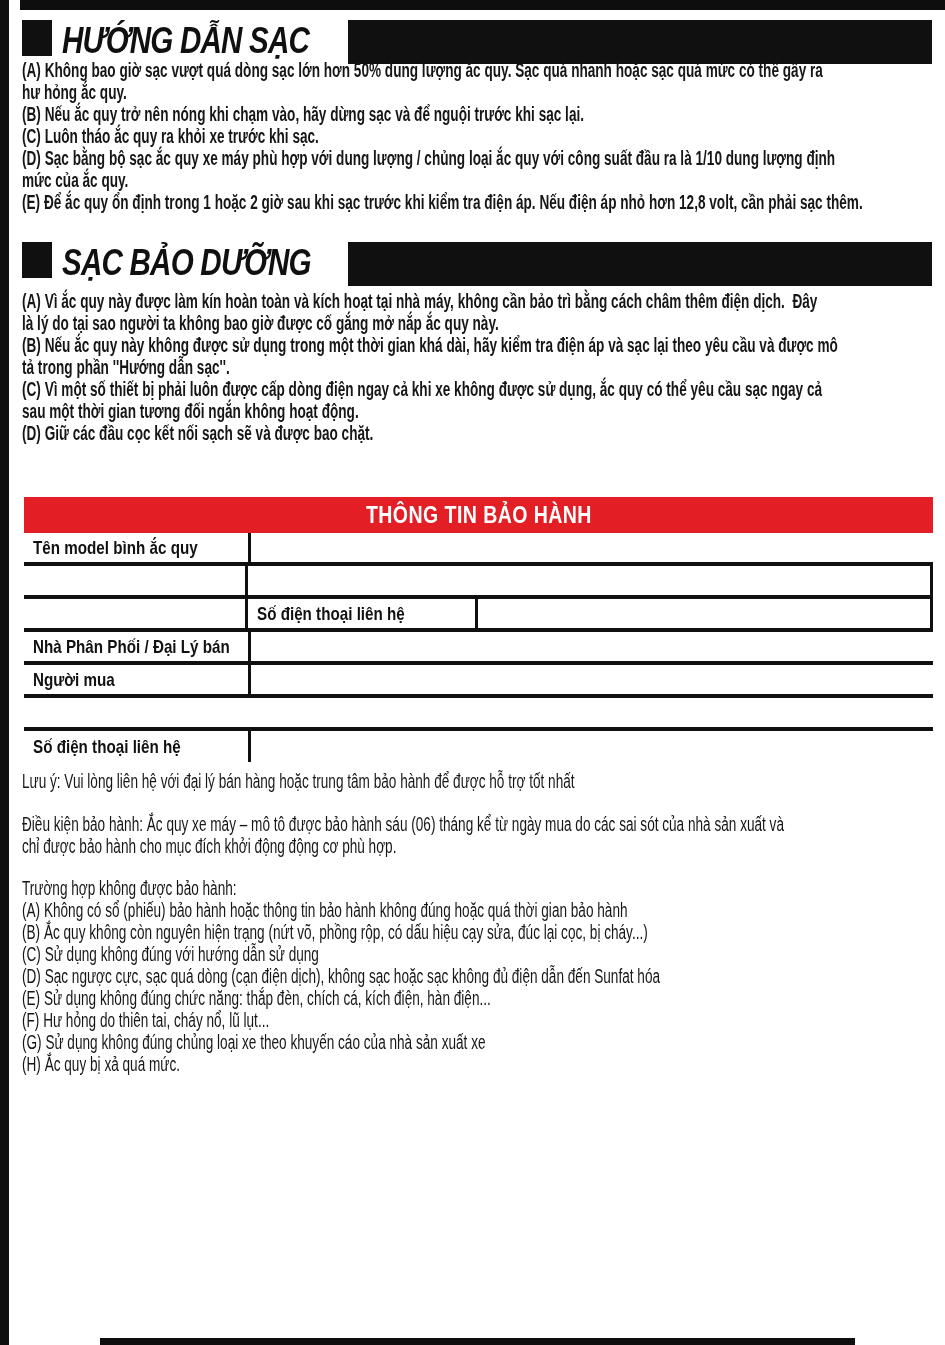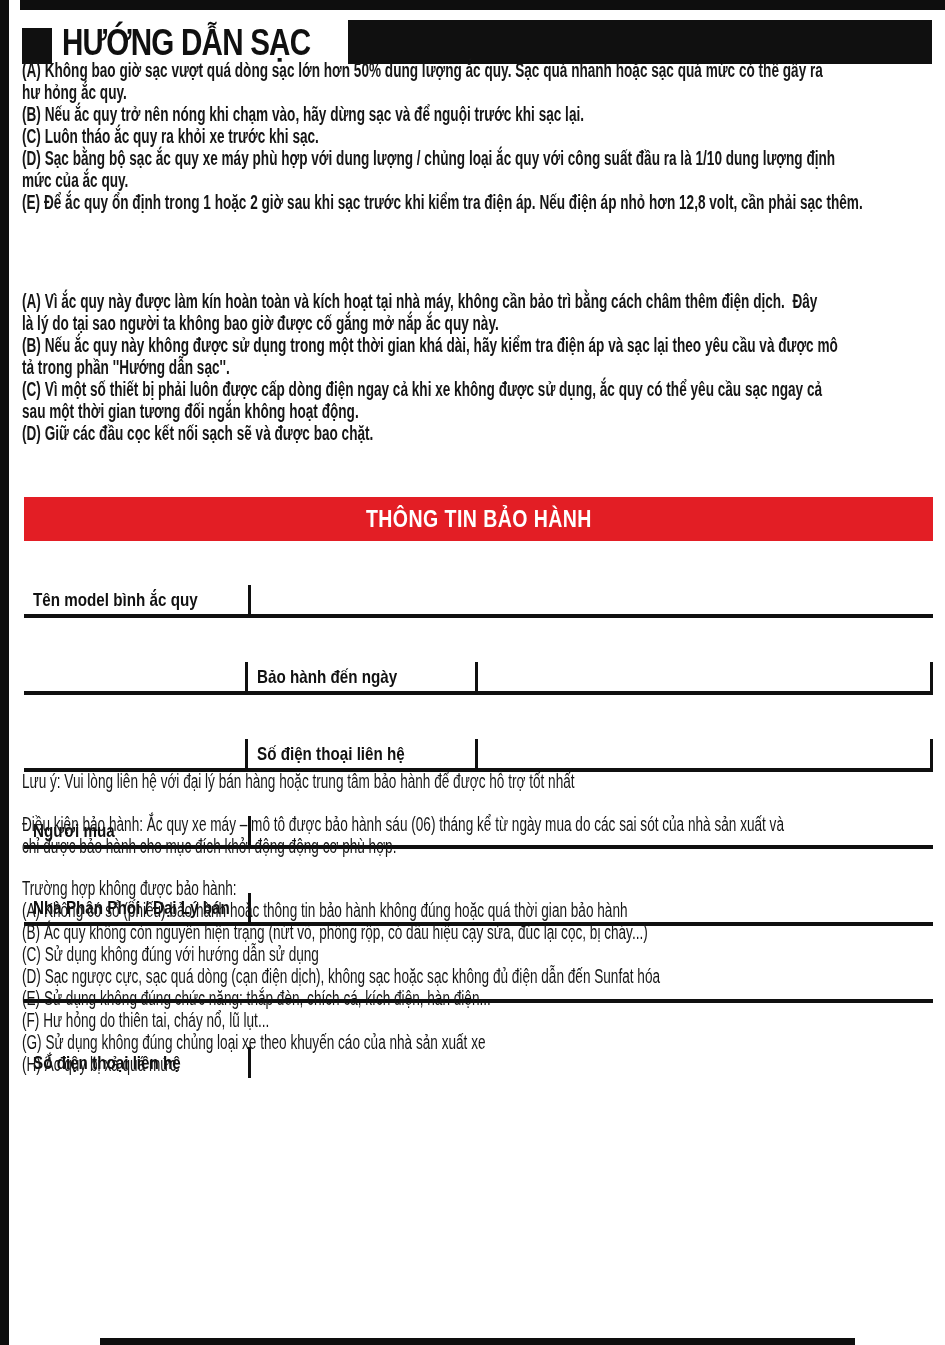--- a/index.html
+++ b/index.html
@@ -8,46 +8,46 @@
     font-family:"Liberation Sans","DejaVu Sans",sans-serif; color:#161616;
     overflow:hidden;
   }
   .edge-left   { position:absolute; left:0; top:0; width:9px; height:1345px; background:#0e0e0e; }
   .edge-top    { position:absolute; left:20px; right:0; top:0; height:10px; background:#0e0e0e; }
   .edge-bottom { position:absolute; left:100px; width:755px; bottom:0; height:7px; background:#0e0e0e; }
 
   .abs { position:absolute; }
 
   
-  .hrow { display:flex; align-items:flex-end; height:44px; }
+  .hrow { display:flex; align-items:flex-start; height:44px;font-style:italic; }
   .hsq  { width:30px; height:36px; background:#101010; margin-right:10px; flex:0 0 auto; }
   .htitle { width:282px; flex:0 0 auto; overflow:visible; white-space:nowrap; }
   .htitle span {
     display:inline-block; transform:scaleX(0.8); transform-origin:0 50%;
     font-size:37px; font-weight:bold; letter-spacing:-1px; color:#101010; white-space:nowrap;
   }
   .hfill { flex:1 1 auto; height:44px; background:#101010; margin-left:4px; }
 
   
   .cond {
     position:absolute; transform:scaleX(0.68); transform-origin:0 0; width:1990px;
     white-space:pre; font-size:20px; line-height:22px; color:#161616;
   }
   .bold { font-weight:bold; }
 
   
   .wtable { position:absolute; left:24px; top:497px; width:909px; }
   .red {
-    height:44px; display:flex; align-items:center; justify-content:center;
+    height:36px; display:flex; align-items:center; justify-content:center;
   }
   .red span {
     display:inline-block; transform:scaleX(0.85); color:#ffffff;
     font-size:23px; font-weight:bold; letter-spacing:0.5px; white-space:nowrap;
   }
-  .trow { display:flex; height:29px; border-bottom:4px solid #101010;margin-top:44px; }
+  .trow { display:flex; height:29px; border-bottom:4px solid #101010; }
   .trow.last { border-bottom:none; height:31px; }
   .cell { display:flex; align-items:center; overflow:visible; }
   .lab  { width:215px; padding-left:9px; border-right:3px solid #101010; flex:0 0 auto; }
   .lab2 { width:218px; padding-left:9px; border-right:3px solid #101010; flex:0 0 auto; }
   .val  { flex:1 1 auto; }
   .valm { width:221px; border-right:3px solid #101010; flex:0 0 auto; }
   .valr { flex:1 1 auto; border-right:3px solid #101010; }
   .cellspan {
     display:inline-block; transform:scaleX(0.8); transform-origin:0 50%;
     font-size:19px; font-weight:bold; white-space:nowrap; color:#111111;
@@ -70,20 +70,27 @@
     <div class="hfill"></div>
   </div>
   <div class="cond bold" style="left:22px; top:59px;">(A) Không bao giờ sạc vượt quá dòng sạc lớn hơn 50% dung lượng ắc quy. Sạc quá nhanh hoặc sạc quá mức có thể gây ra
 hư hỏng ắc quy.
 (B) Nếu ắc quy trở nên nóng khi chạm vào, hãy dừng sạc và để nguội trước khi sạc lại.
 (C) Luôn tháo ắc quy ra khỏi xe trước khi sạc.
 (D) Sạc bằng bộ sạc ắc quy xe máy phù hợp với dung lượng / chủng loại ắc quy với công suất đầu ra là 1/10 dung lượng định
 mức của ắc quy.
 (E) Để ắc quy ổn định trong 1 hoặc 2 giờ sau khi sạc trước khi kiểm tra điện áp. Nếu điện áp nhỏ hơn 12,8 volt, cần phải sạc thêm.</div>
 
+  <div class="abs hrow" style="left:22px; right:13px; top:242px;">
+    <div class="hsq"></div>
+    <div class="htitle">
+      <span>SẠC BẢO DƯỠNG</span>
+    </div>
+    <div class="hfill"></div>
+  </div>
   <div class="cond bold" style="left:22px; top:290px;">(A) Vì ắc quy này được làm kín hoàn toàn và kích hoạt tại nhà máy, không cần bảo trì bằng cách châm thêm điện dịch.  Đây
 là lý do tại sao người ta không bao giờ được cố gắng mở nắp ắc quy này.
 (B) Nếu ắc quy này không được sử dụng trong một thời gian khá dài, hãy kiểm tra điện áp và sạc lại theo yêu cầu và được mô
 tả trong phần ''Hướng dẫn sạc''.
 (C) Vì một số thiết bị phải luôn được cấp dòng điện ngay cả khi xe không được sử dụng, ắc quy có thể yêu cầu sạc ngay cả
 sau một thời gian tương đối ngắn không hoạt động.
 (D) Giữ các đầu cọc kết nối sạch sẽ và được bao chặt.</div>
 
   <div class="wtable">
     <div class="red" style="background:#e31e25;">
@@ -92,44 +99,41 @@
 
     <div class="trow">
       <div class="cell lab">
         <span class="cellspan">Tên model bình ắc quy</span>
       </div>
       <div class="cell val"></div>
     </div>
 
     <div class="trow">
       <div class="cell valm"></div>
-      <div class="cell lab2">
-        <span class="cellspan">Bảo hành đến ngày</span>
-      </div>
       <div class="cell valr"></div>
     </div>
 
     <div class="trow">
       <div class="cell valm"></div>
       <div class="cell lab2">
         <span class="cellspan">Số điện thoại liên hệ</span>
       </div>
       <div class="cell valr"></div>
     </div>
 
     <div class="trow">
       <div class="cell lab">
-        <span class="cellspan">Người mua</span>
+        <span class="cellspan">Nhà Phân Phối / Đại Lý bán</span>
       </div>
       <div class="cell val"></div>
     </div>
 
     <div class="trow">
       <div class="cell lab">
-        <span class="cellspan">Nhà Phân Phối / Đại Lý bán</span>
+        <span class="cellspan">Người mua</span>
       </div>
       <div class="cell val"></div>
     </div>
 
     <div class="trow">
       <div class="cell val"></div>
     </div>
 
     <div class="trow last">
       <div class="cell lab">

